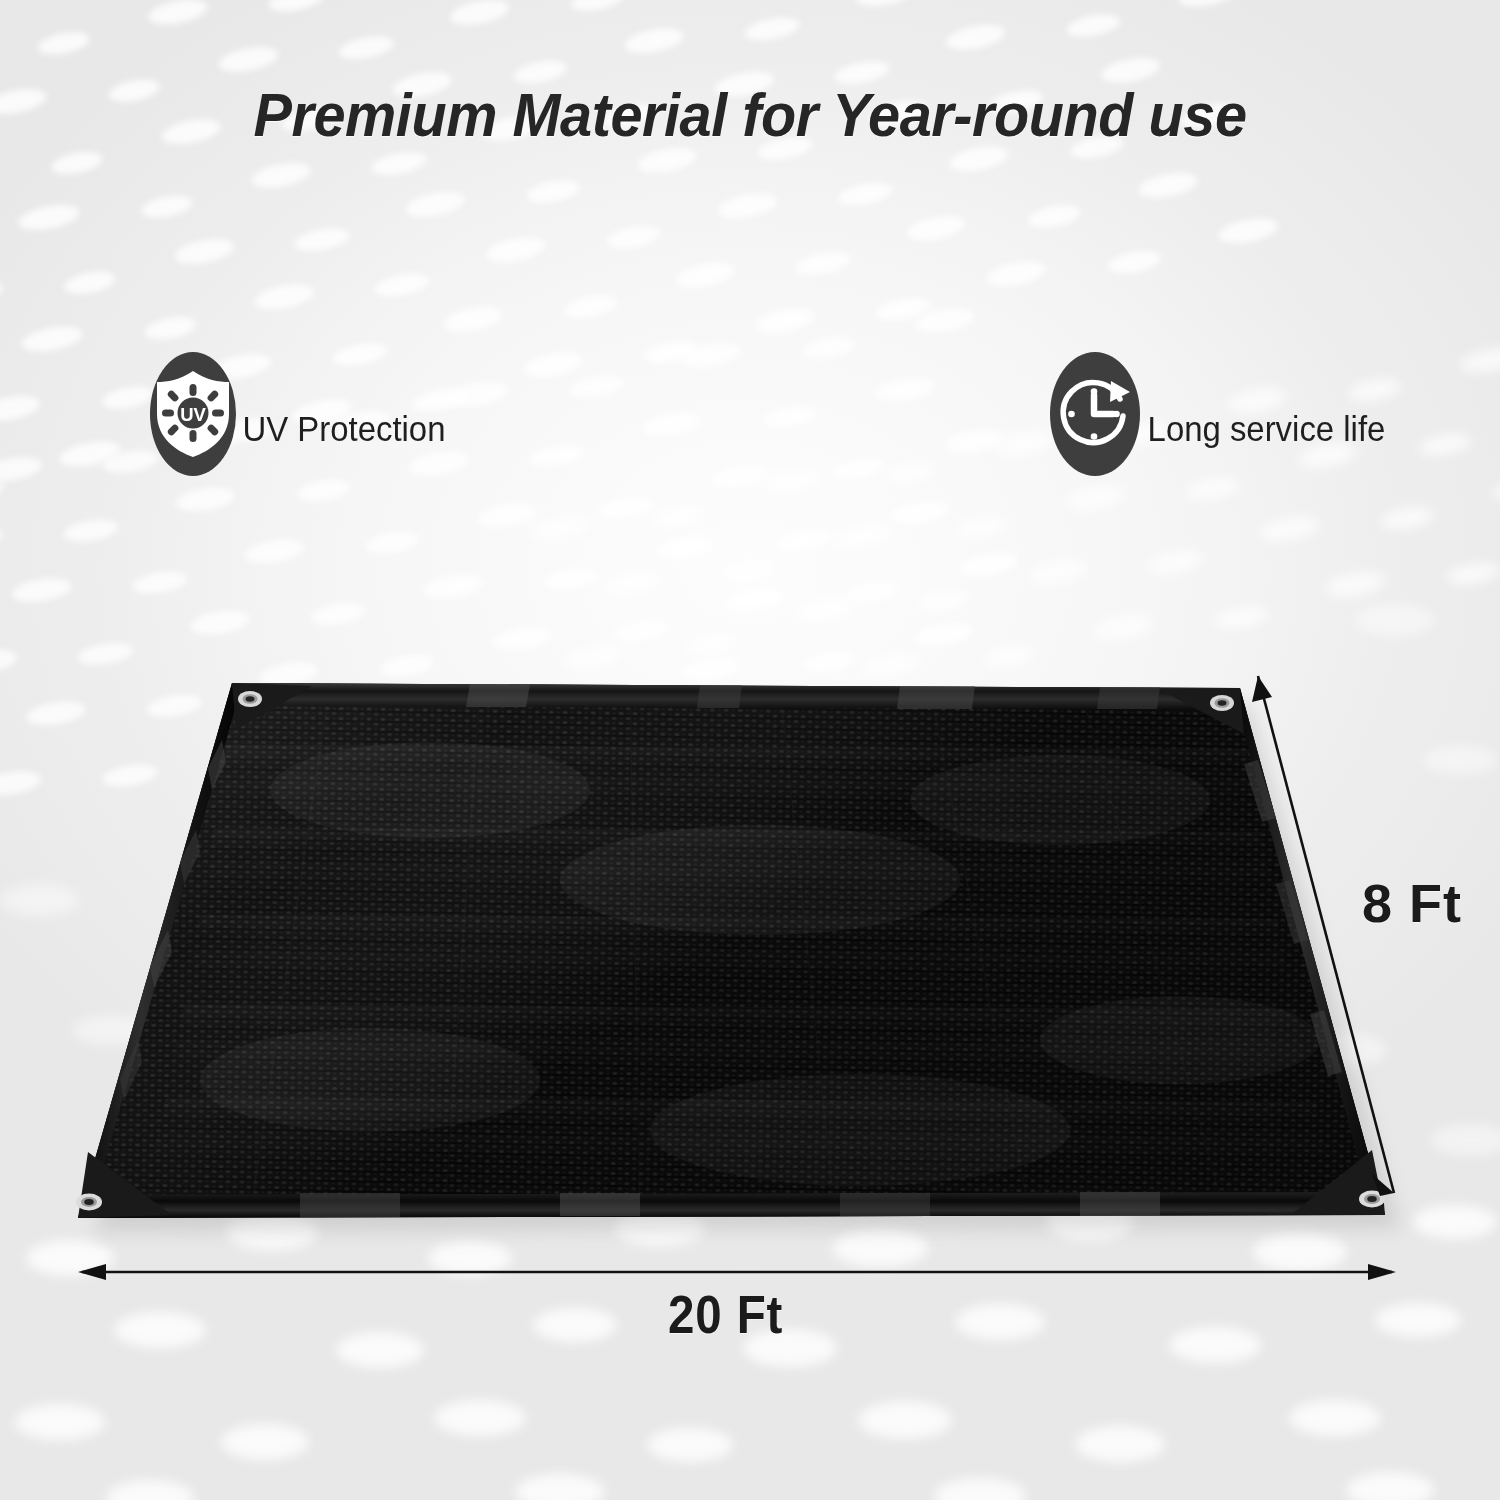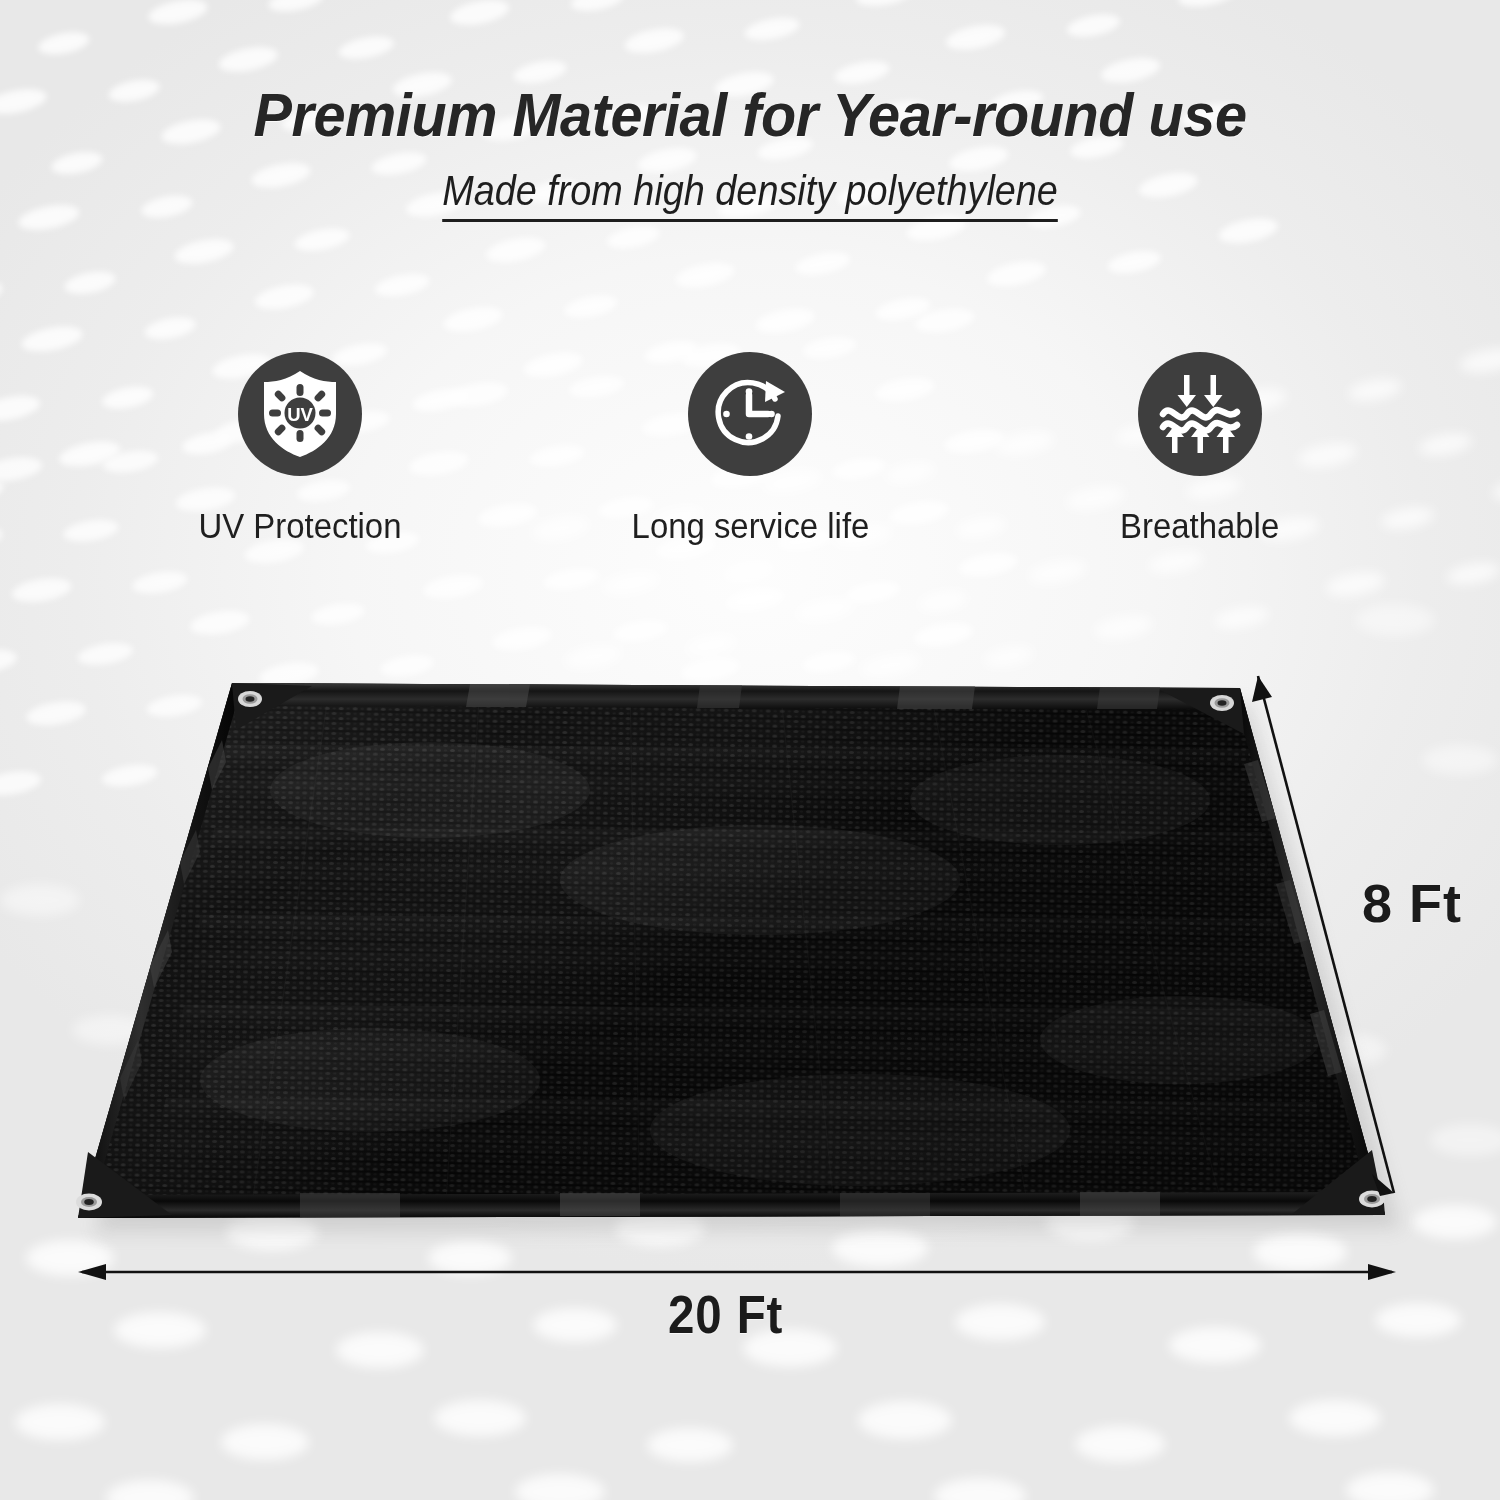--- a/index.html
+++ b/index.html
@@ -74,21 +74,21 @@
     top: 352px;
     left: 150px;
     width: 1200px;
     display: flex;
     justify-content: space-between;
     align-items: flex-start;
   }
   .feature {
     width: 300px;
     display: flex;
-    flex-direction: column;
+    flex-direction: row;
     align-items: center;
   }
   .feature-icon {
     width: 124px;
     height: 124px;
     border-radius: 50%;
     background: #3e3e3e;
     display: flex;
     align-items: center;
     justify-content: center;
@@ -237,23 +237,20 @@
         <ellipse cx="1345" cy="1050" rx="42" ry="17"></ellipse>
         <ellipse cx="1470" cy="1140" rx="40" ry="16"></ellipse>
         <ellipse cx="40" cy="900" rx="40" ry="16"></ellipse>
         <ellipse cx="110" cy="1030" rx="38" ry="15"></ellipse>
       </g>
     </svg>
   </div>
 
   <div class="headings">
     <div class="title">Premium Material for Year-round use</div>
-    <div class="subtitle-wrap">
-      <span class="subtitle">Made from high density polyethylene</span>
-    </div>
   </div>
 
   <div class="features">
 
     <div class="feature">
       <div class="feature-icon">
         <svg width="86" height="92" viewBox="0 0 86 92" xmlns="http://www.w3.org/2000/svg">
           <path d="M43 3 C30 12 17 14 7 14 L7 46 C7 70 26 83 43 89 C60 83 79 70 79 46 L79 14 C69 14 56 12 43 3 Z" fill="#ffffff"></path>
           <g fill="#3e3e3e">
             <circle cx="43" cy="45" r="15.5"></circle>
@@ -282,39 +279,20 @@
             <circle cx="44" cy="67.5" r="3.3"></circle>
             <circle cx="21.5" cy="45" r="3.3"></circle>
             <circle cx="66.5" cy="45" r="3.3"></circle>
           </g>
           <path d="M44 26 L44 45 L63 45" fill="none" stroke="#ffffff" stroke-width="6.5" stroke-linecap="round" stroke-linejoin="round"></path>
         </svg>
       </div>
       <div class="feature-label">Long service life</div>
     </div>
 
-    <div class="feature">
-      <div class="feature-icon">
-        <svg width="90" height="90" viewBox="0 0 90 90" xmlns="http://www.w3.org/2000/svg">
-          <g fill="#ffffff">
-
-            <path d="M29 6 L34.5 6 L34.5 26 L41 26 L31.75 38 L22.5 26 L29 26 Z"></path>
-            <path d="M55.5 6 L61 6 L61 26 L67.5 26 L58.25 38 L49 26 L55.5 26 Z"></path>
-
-            <path d="M8 45 C16 33, 24 57, 32 45 C40 33, 48 57, 56 45 C64 33, 72 52, 82 43" fill="none" stroke="#ffffff" stroke-width="6.5" stroke-linecap="round" stroke-linejoin="round"></path>
-            <path d="M8 58 C16 46, 24 70, 32 58 C40 46, 48 70, 56 58 C64 46, 72 65, 82 56" fill="none" stroke="#ffffff" stroke-width="6.5" stroke-linecap="round" stroke-linejoin="round"></path>
-
-            <path d="M17 84 L17 68 L10.5 68 L19.75 56 L29 68 L22.5 68 L22.5 84 Z"></path>
-            <path d="M42.5 84 L42.5 68 L36 68 L45.25 56 L54.5 68 L48 68 L48 84 Z"></path>
-            <path d="M68 84 L68 68 L61.5 68 L70.75 56 L80 68 L73.5 68 L73.5 84 Z"></path>
-          </g>
-        </svg>
-      </div>
-      <div class="feature-label">Breathable</div>
-    </div>
 
 
   </div>
 
   <div class="product-stage">
     <svg viewBox="0 0 1500 1500" xmlns="http://www.w3.org/2000/svg">
       <defs>
 
         <pattern id="meshTex" width="14" height="10" patternUnits="userSpaceOnUse" patternTransform="rotate(1)">
           <rect width="14" height="10" fill="#0b0b0b"></rect>

